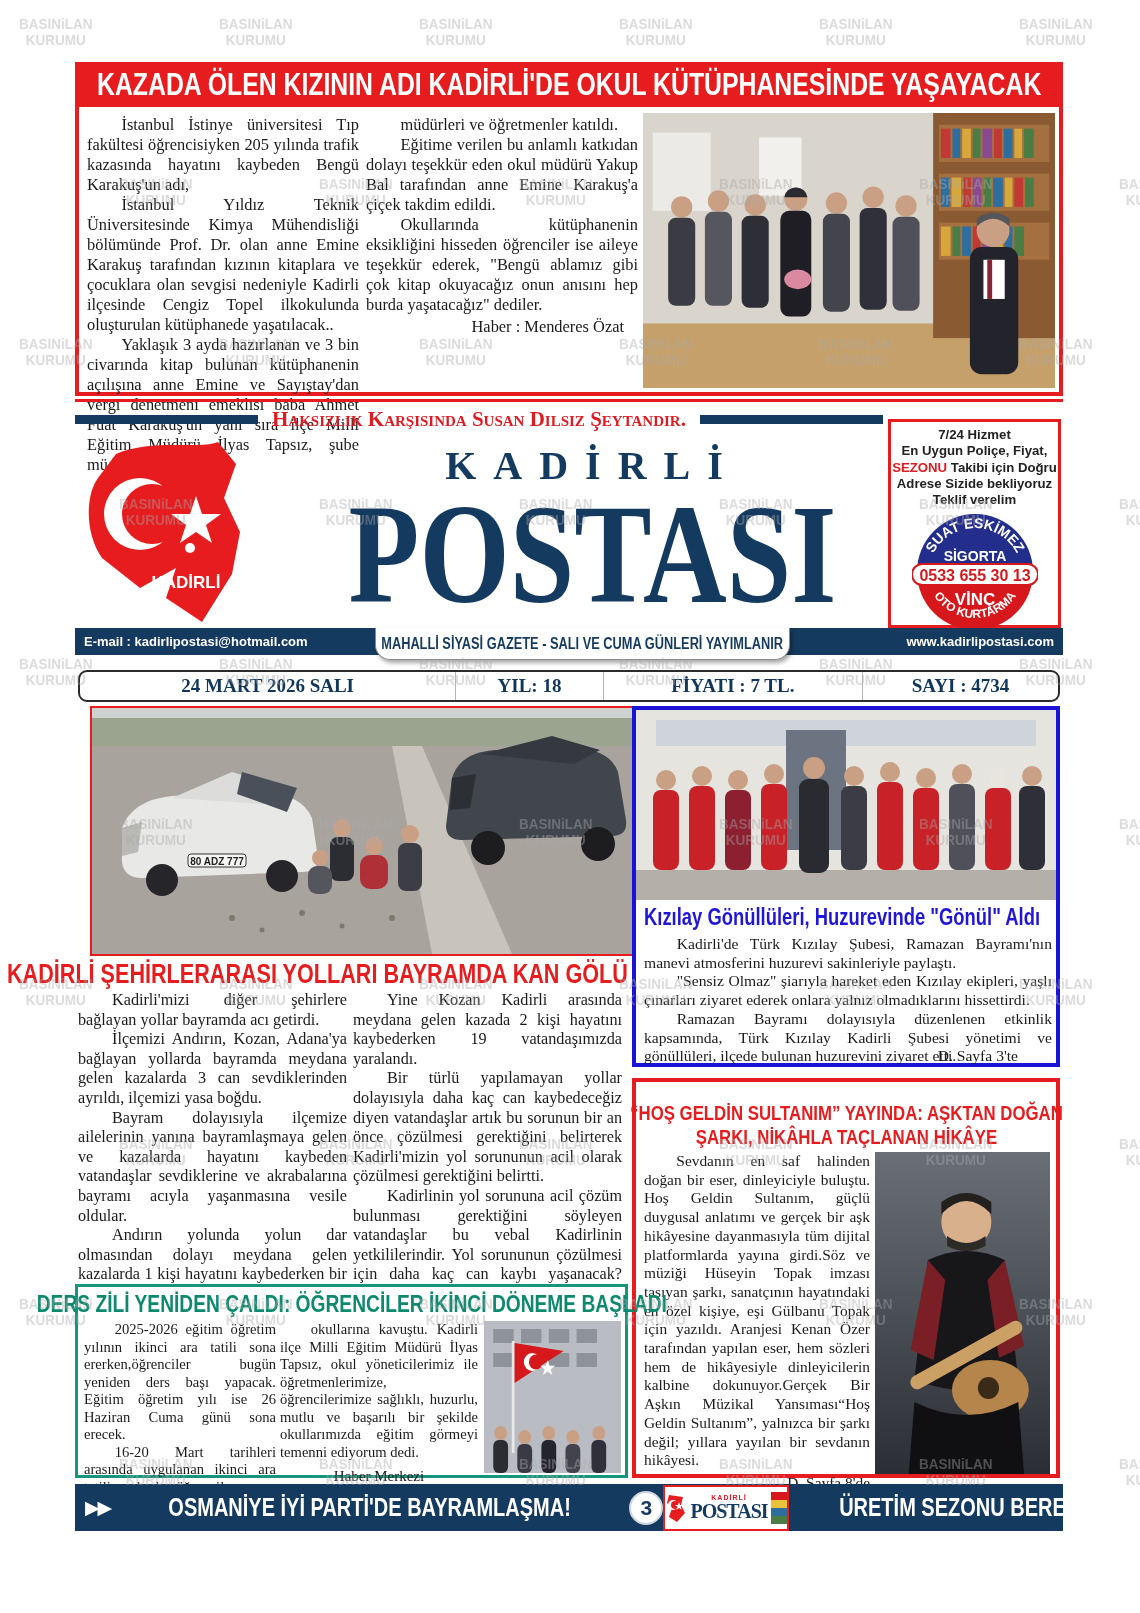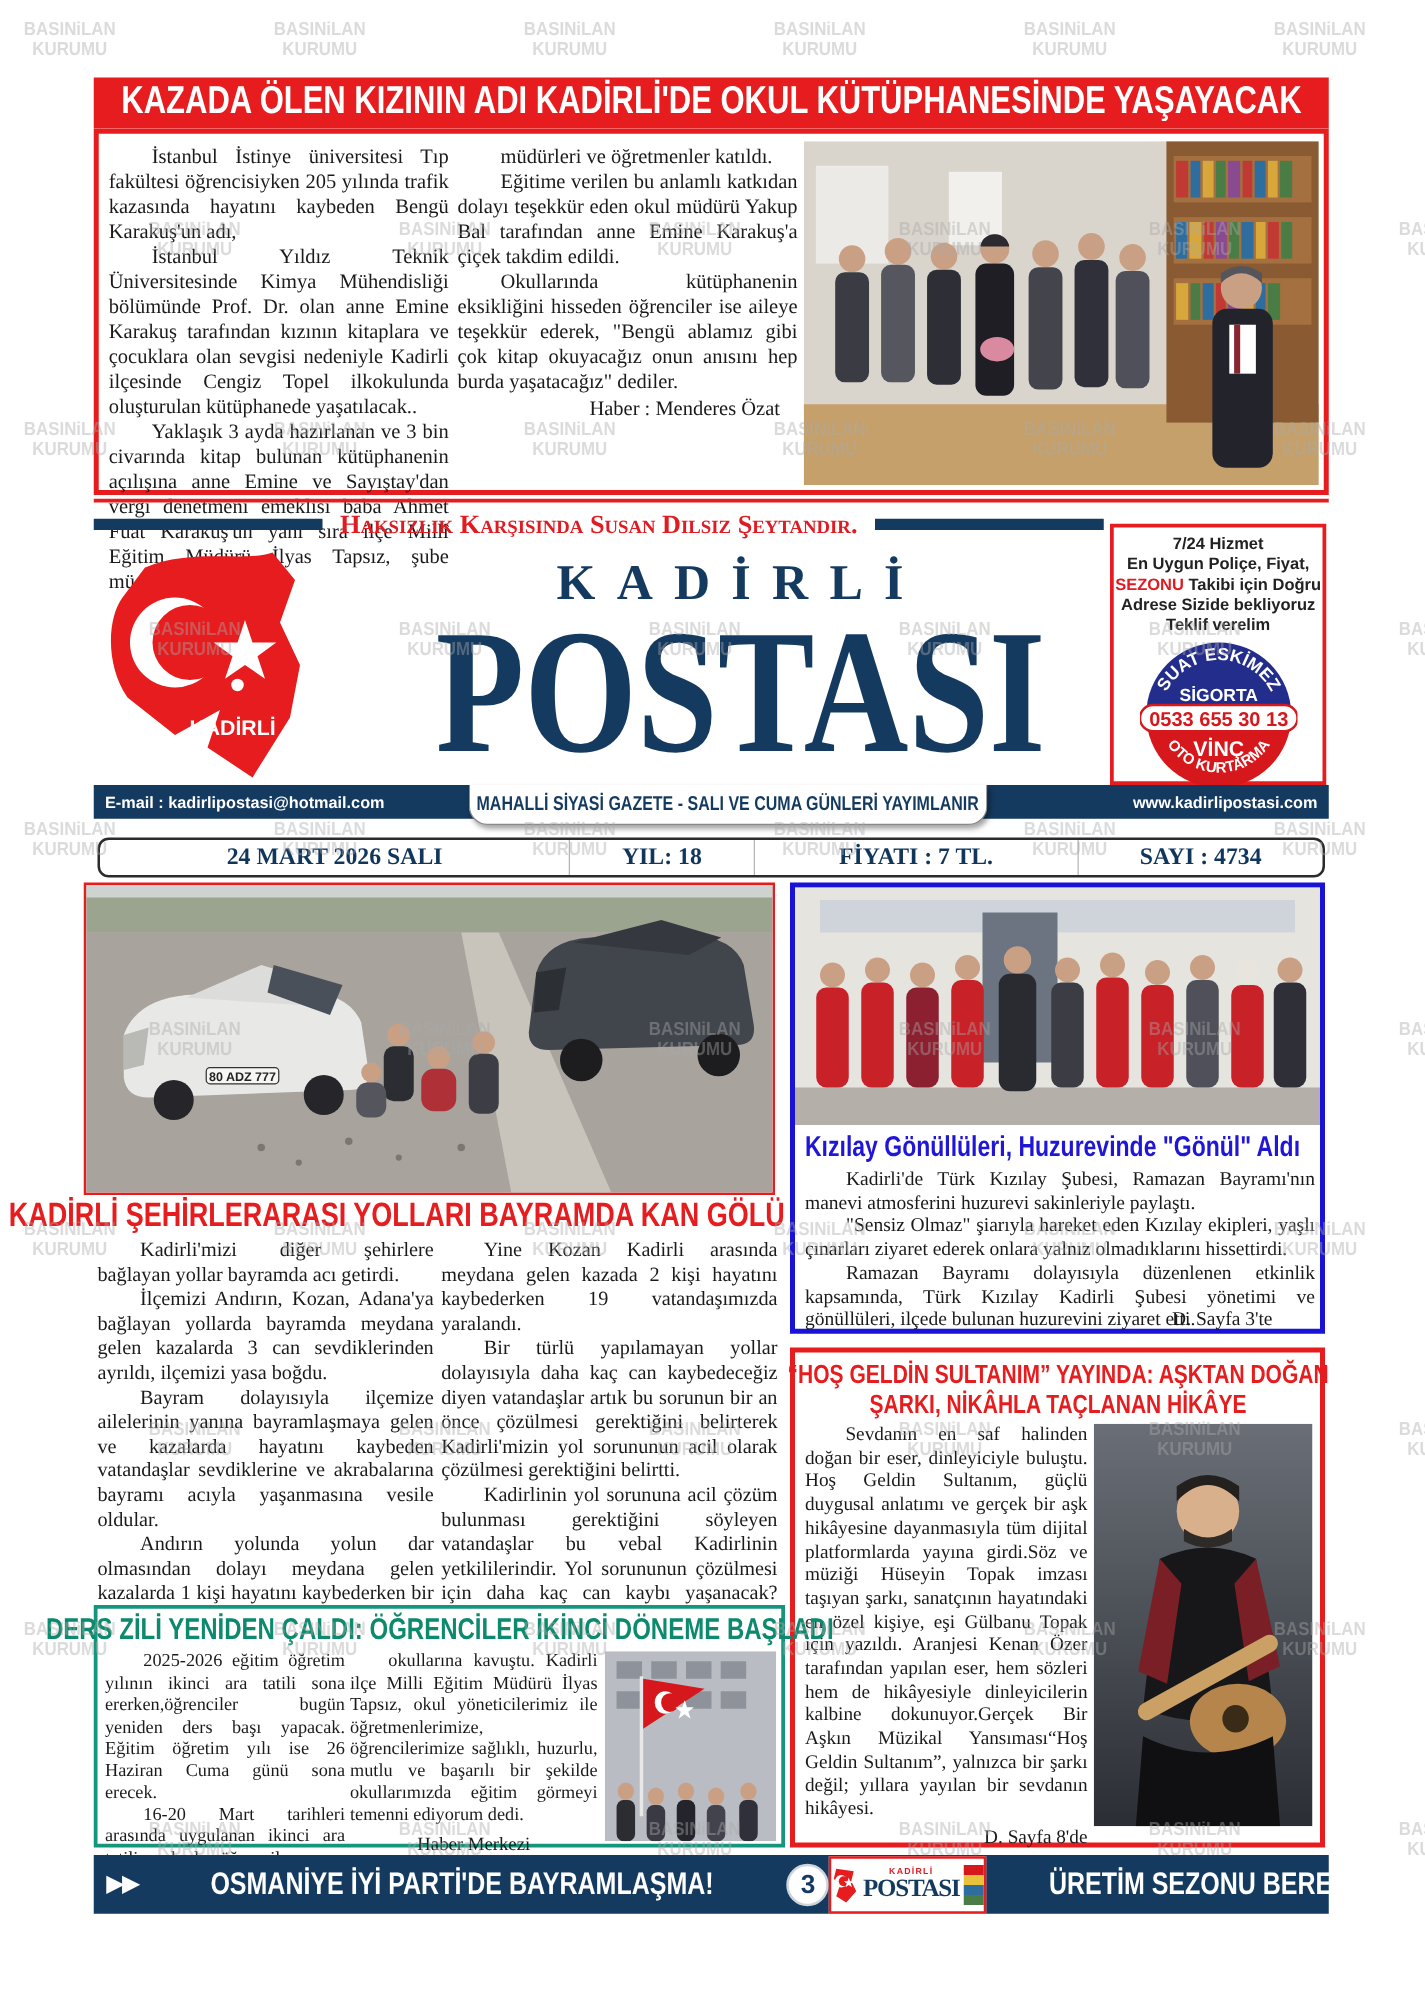--- a/index.html
+++ b/index.html
@@ -1,20 +1,20 @@
 <!DOCTYPE html>
 <html><head>
 <meta charset="utf-8">
 <style>
   html,body{margin:0;padding:0;background:#e9e9e9;}
   .page{position:relative;width:1140px;height:1613px;background:#ffffff;overflow:hidden;
         font-family:"Liberation Serif",serif;color:#1a1a1a;}
   
   .abs{position:absolute;box-sizing:border-box;}
-  .condwrap{display:flex;justify-content:center;align-items:flex-start;overflow:visible;}
+  .condwrap{display:flex;justify-content:center;align-items:flex-end;overflow:visible;}
   .cond{display:inline-block;transform:scaleX(.8);transform-origin:center;white-space:nowrap;
         font-family:"Liberation Sans",sans-serif;font-weight:bold;}
   .cond-left{display:inline-block;transform:scaleX(.8);transform-origin:left;white-space:nowrap;
         font-family:"Liberation Sans",sans-serif;font-weight:bold;}
   p.art{margin:0;text-indent:2.1em;text-align:justify;}
   
   .top-banner{left:75px;top:62px;width:988px;height:41px;background:#e71c1e;color:#fff;}
   .top-banner .cond{font-size:31px;}
   .top-story{left:75px;top:103px;width:988px;height:293px;border:4px solid #e71c1e;background:#fff;
              display:flex;padding:6px 4px 4px 6px;}
@@ -50,35 +50,35 @@
             display:flex;justify-content:center;align-items:center;color:#153a5f;}
   .info-tab .cond{font-size:16px;}
   .date-bar{left:78px;top:670px;width:982px;height:32px;background:#fff;border:2px solid #2b2b2b;
             border-radius:9px;display:flex;align-items:center;color:#11365c;font-weight:bold;
             font-size:19px;}
   .date-cell{text-align:center;}
   .date-cell+.date-cell{border-left:1px solid #b5b5b5;height:100%;display:flex;
             align-items:center;justify-content:center;}
   .dc1{width:38.5%;} .dc2{width:15%;} .dc3{width:26.5%;} .dc4{width:20%;}
   
-  .crash-photo{left:67px;top:706px;width:553px;height:250px;border:2px solid #e71c1e;}
+  .crash-photo{left:90px;top:706px;width:553px;height:250px;border:2px solid #e71c1e;}
   .acc-headline{left:75px;top:957px;width:553px;height:33px;color:#e71c1e;}
   .acc-headline .cond{font-size:27px;}
   .acc-body{left:78px;top:991px;width:550px;height:293px;display:flex;}
   .acc-col{width:272px;padding-right:6px;font-size:16.2px;line-height:1.21;}
   
   .blue-box{left:632px;top:706px;width:428px;height:361px;border:4px solid #1813d6;background:#fff;}
   .bb-photo{width:100%;height:190px;}
   .bb-headline{color:#2016d8;padding:4px 0 2px 8px;}
   .bb-headline .cond-left{font-size:23px;}
   .bb-text{padding:2px 4px 0 8px;font-size:15.6px;line-height:1.2;font-family:Liberation Serif, serif;}
   .bb-cont{text-align:right;padding-right:34px;margin-top:-19px;font-size:15.6px;}
   
   .red-box{left:632px;top:1078px;width:428px;height:400px;border:4px solid #e71c1e;background:#fff;}
-  .rb-headline{color:#e71c1e;text-align:center;padding-top:6px;line-height:1.12;}
+  .rb-headline{color:#e71c1e;text-align:center;padding-top:19px;line-height:1.12;}
   .rb-headline .cond{font-size:21px;}
   .rb-body{display:flex;padding:4px 6px 0 8px;}
   .rb-text{width:226px;font-size:15.4px;line-height:1.215;}
   .rb-cont{text-align:right;margin-top:4px;font-size:15.4px;}
   .rb-photo{flex:1;height:322px;margin-left:5px;}
   
   .green-box{left:75px;top:1284px;width:553px;height:194px;border:3px solid #14967c;background:#fff;}
   .gb-headline{color:#0d8a6e;padding-top:3px;}
   .gb-headline .cond{font-size:24px;}
   .gb-body{display:flex;padding:3px 4px 0 6px;}

